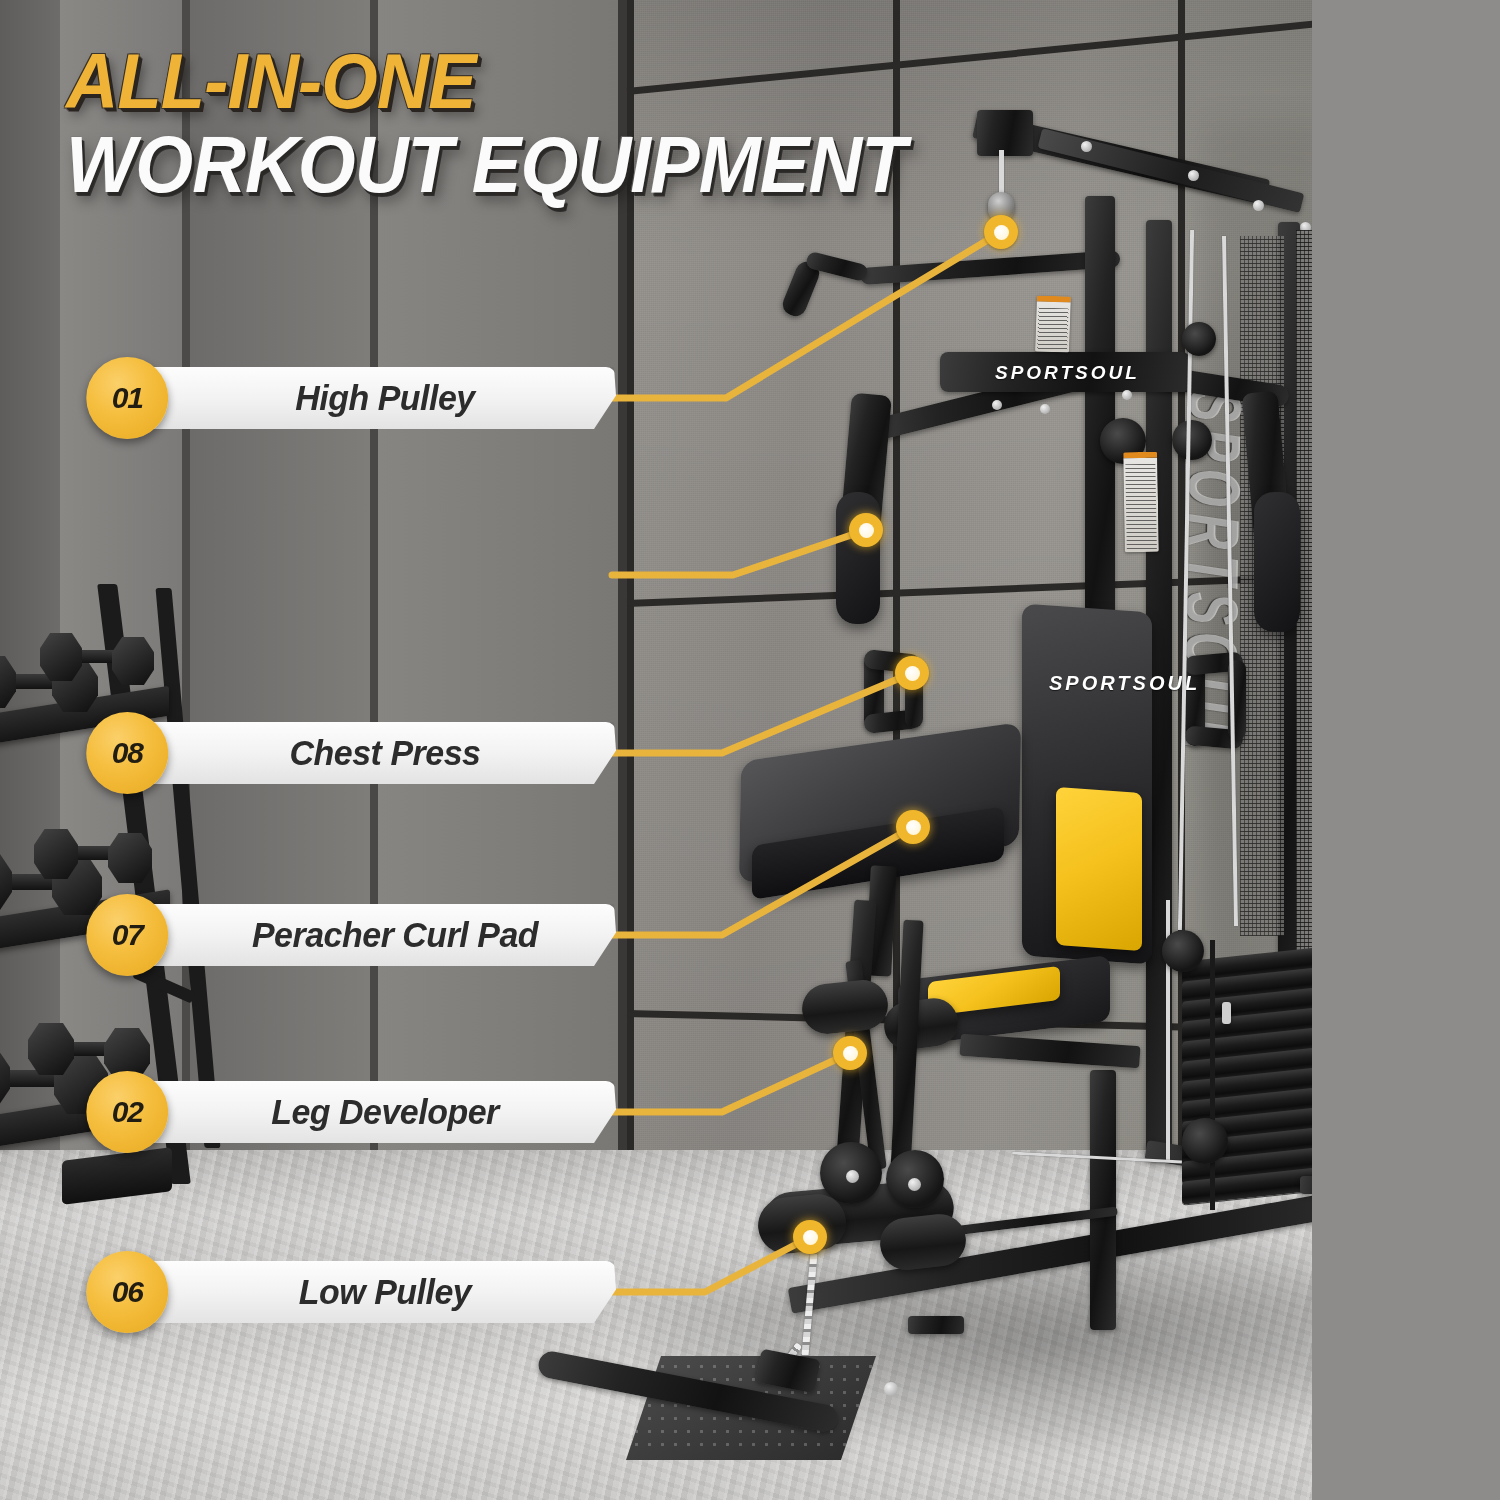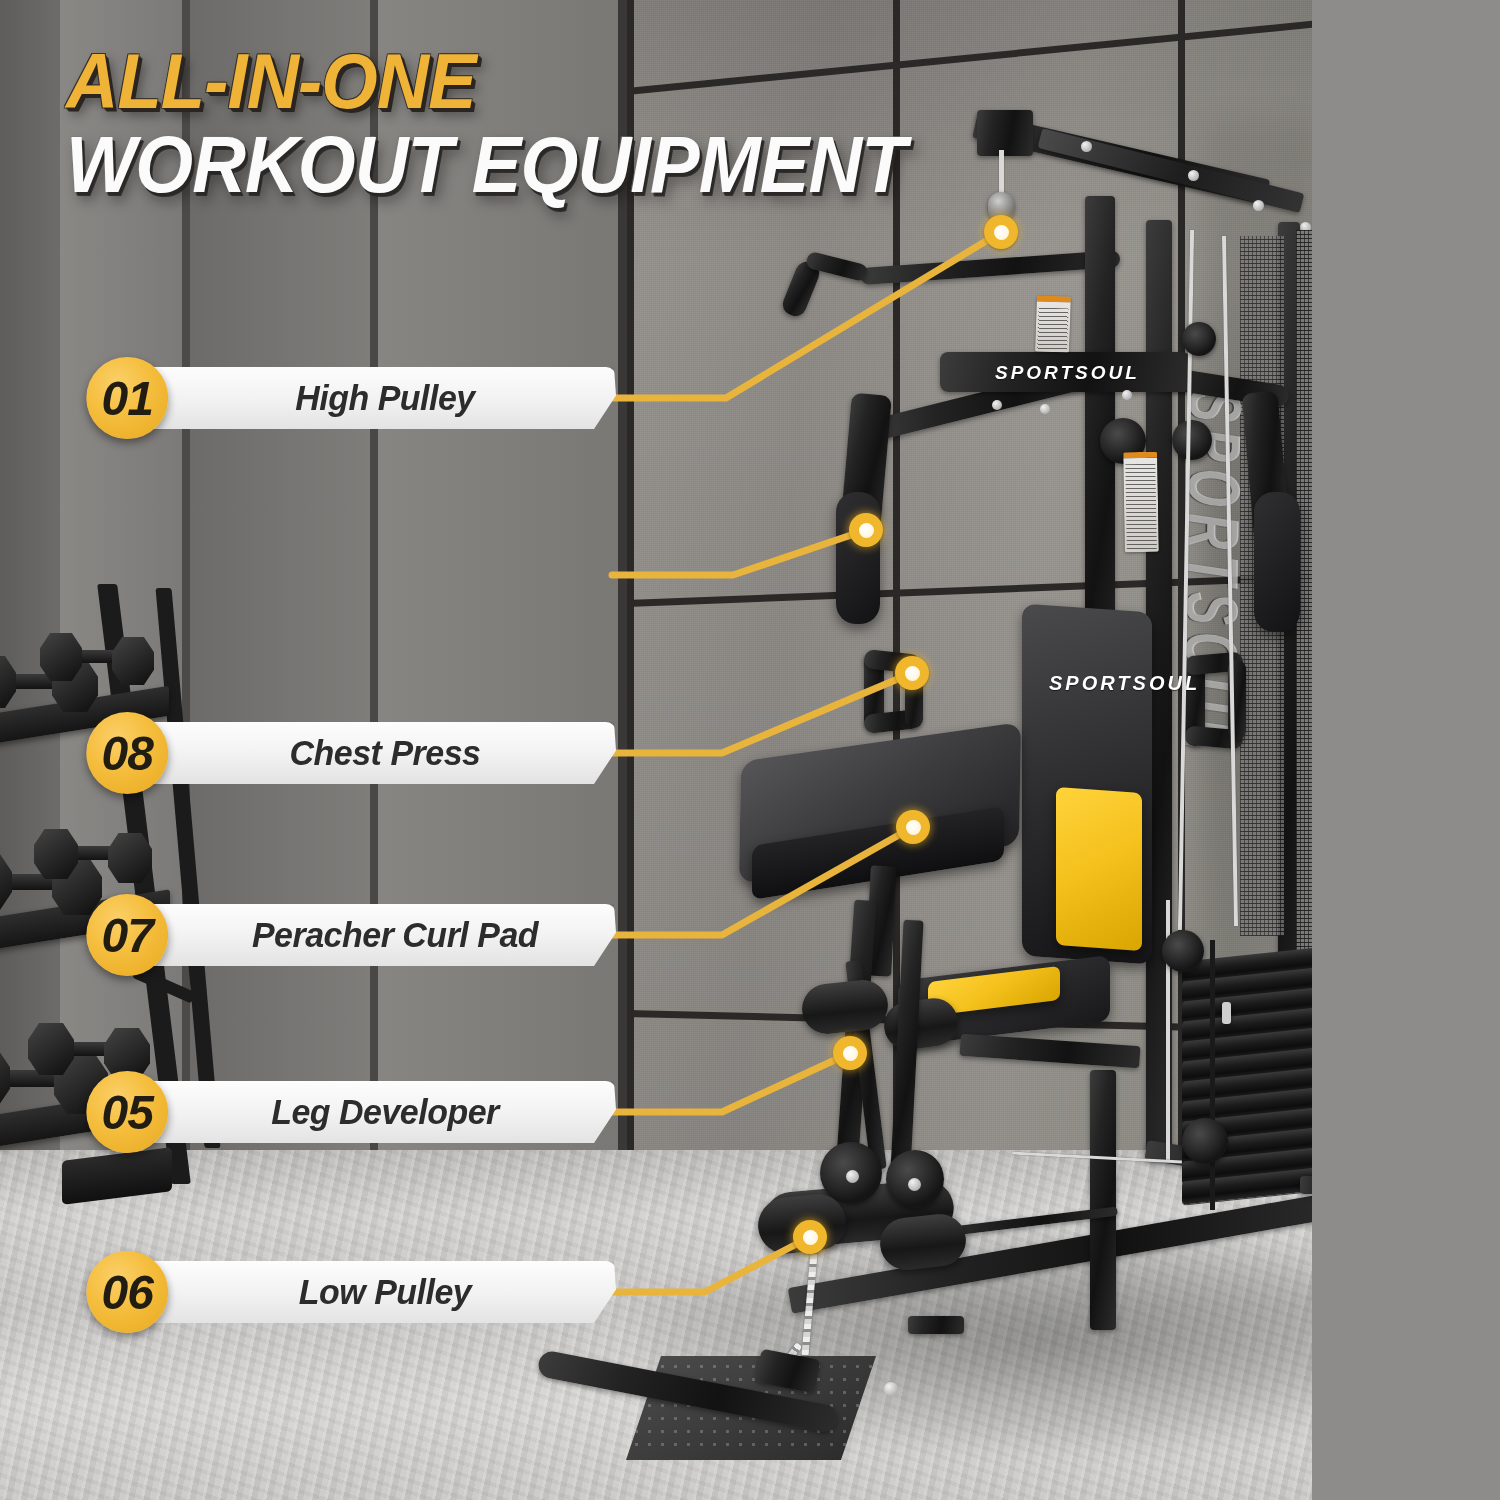--- a/index.html
+++ b/index.html
@@ -152,21 +152,21 @@
     font-size:35px; font-style:italic; font-weight:bold; color:#2c2c2c;
     letter-spacing:-.5px; white-space:nowrap; width:100%; text-align:center;
     transform:scaleX(.97); transform-origin:center;
   }
   .cl-badge{
     position:absolute; left:0; top:50%; transform:translate(-24%,-50%);
     width:82px; height:82px; border-radius:999px;
     background:radial-gradient(circle at 38% 32%,#FBD06A 0%,#F5BE3E 42%,#E8A91F 100%);
     box-shadow:0 4px 9px rgba(0,0,0,.4);
     display:flex; align-items:center; justify-content:center;
-    font-size:48px; font-weight:bold; font-style:italic; color:#221d12;
+    font-size:30px; font-weight:bold; font-style:italic; color:#221d12;
     letter-spacing:-1px; z-index:3;
   }
 
   
   .lines{ position:absolute; left:0; top:0; width:1500px; height:1500px; pointer-events:none; }
   .dot{
     position:absolute; width:34px; height:34px; border-radius:999px;
     background:#F0B72C;
     box-shadow:0 0 10px rgba(240,183,44,.8), 0 1px 3px rgba(0,0,0,.5);
     display:flex; align-items:center; justify-content:center;
@@ -424,21 +424,21 @@
   </div>
 
   <div class="callout" style="left:106px; top:904px;">
     <div class="cl-badge">07</div>
     <div class="cl-plate" style="width:510px; padding-left:82px; padding-right:14px;">
       <span class="cl-text">Peracher Curl Pad</span>
     </div>
   </div>
 
   <div class="callout" style="left:106px; top:1081px;">
-    <div class="cl-badge">05</div>
+    <div class="cl-badge">02</div>
     <div class="cl-plate" style="width:510px;">
       <span class="cl-text">Leg Developer</span>
     </div>
   </div>
 
   <div class="callout" style="left:106px; top:1261px;">
     <div class="cl-badge">06</div>
     <div class="cl-plate" style="width:510px;">
       <span class="cl-text">Low Pulley</span>
     </div>

